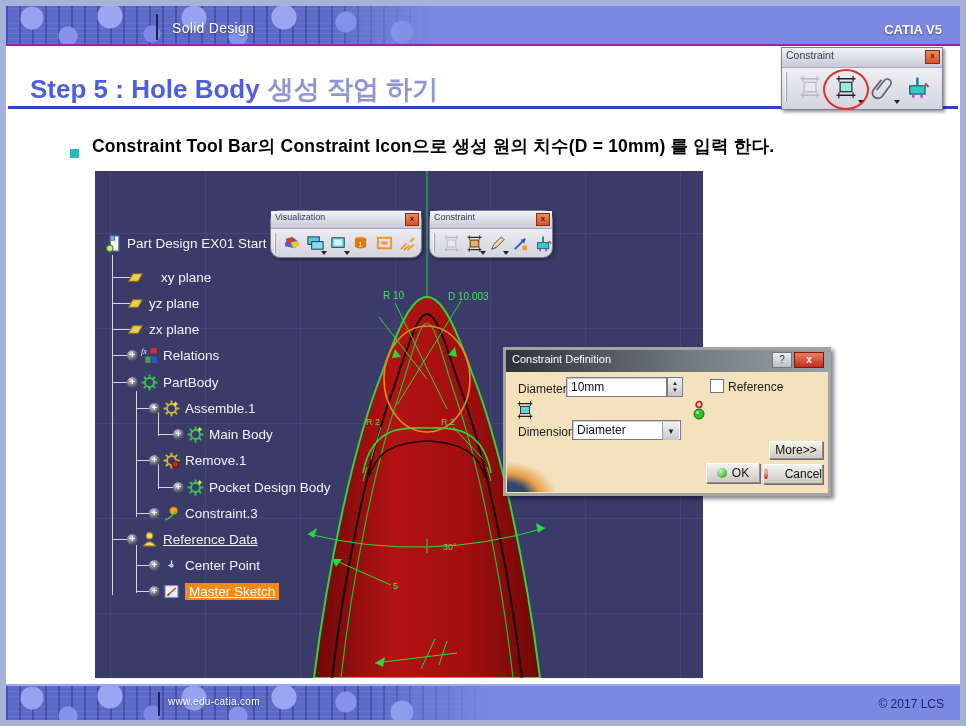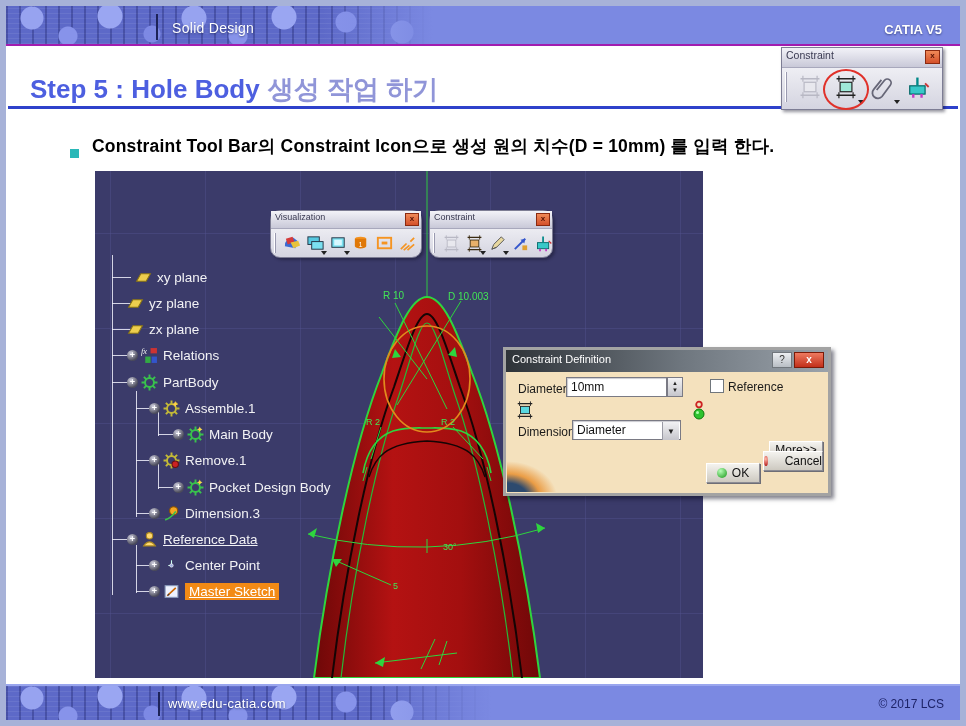--- a/index.html
+++ b/index.html
@@ -223,22 +223,32 @@
       <text x="348" y="379" font-size="9" fill="#42e655">30°</text>
       <text x="298" y="418" font-size="9" fill="#42e655">5</text>
     </svg>
 
     <div class="tree" id="tree">
       <div class="tree-line" style="left:17px;top:84px;height:340px;"></div>
       <div class="tree-line" style="left:41px;top:220px;height:126px;"></div>
       <div class="tree-line" style="left:41px;top:374px;height:48px;"></div>
       <div class="tree-line" style="left:63px;top:240px;height:25px;"></div>
       <div class="tree-line" style="left:63px;top:292px;height:26px;"></div>
+    <div class="trow" style="left: 10px; top: 62px;">
+          <span class="ticon">
+            <svg viewBox="0 0 16 16">
+              <path d="M5 1h8v14H5z" fill="#f6f8ff" stroke="#5577bb"></path>
+              <path d="M5 1h4v4H5z" fill="#88a8e8" stroke="#5577bb"></path>
+              <circle cx="4.5" cy="12.5" r="3" fill="#d8e87a" stroke="#667733"></circle>
+            </svg>
+          </span>
+          <span class="tlabel">Part Design EX01 Start</span>
+        </div>
         <div class="tree-tick" style="left: 17px; top: 106px; width: 19px;"></div>
-        <div class="trow" style="left: 40px; top: 96px;">
+        <div class="trow" style="left: 32px; top: 96px; gap: 12px;">
           <span class="ticon">
             <svg viewBox="0 0 16 16">
               <polygon points="1.5,11.5 5.5,4.5 14.5,4.5 10.5,11.5" fill="#edce4e" stroke="#8a7414"></polygon>
             </svg>
           </span>
           <span class="tlabel">xy plane</span>
         </div>
         <div class="tree-tick" style="left: 17px; top: 132px; width: 19px;"></div>
         <div class="trow" style="left: 32px; top: 122px;">
           <span class="ticon">
@@ -341,21 +351,21 @@
         </div>
         <div class="tree-tick" style="left: 41px; top: 342px; width: 17px;"></div>
         <div class="trow" style="left: 54px; top: 332px;">
           <span class="handle">+</span>
           <span class="ticon">
             <svg viewBox="0 0 16 16">
               <circle cx="10" cy="5.5" r="3.8" fill="#f5a623" stroke="#8a5200"></circle>
               <path d="M2 14 Q8 12 12 6" stroke="#39c24d" fill="none" stroke-width="1.5"></path>
             </svg>
           </span>
-          <span class="tlabel">Dimension.3</span>
+          <span class="tlabel">Constraint.3</span>
         </div>
         <div class="tree-tick" style="left: 17px; top: 368px; width: 19px;"></div>
         <div class="trow u" style="left: 32px; top: 358px;">
           <span class="handle">+</span>
           <span class="ticon">
             <svg viewBox="0 0 16 16">
               <circle cx="8" cy="4.5" r="3" fill="#ffd870" stroke="#aa8820"></circle>
               <path d="M2.5 14 Q8 6.5 13.5 14 Z" fill="#ffd870" stroke="#aa8820"></path>
             </svg>
           </span>
@@ -509,26 +519,26 @@
     <span class="dlg-label" style="left:12px;top:75px;">Dimension</span>
     <div class="dlg-input" style="left:66px;top:70px;width:109px;height:20px;">
       <span>Diameter</span>
       <span class="combo-arrow">▼</span>
     </div>
     <div class="btn" style="left:263px;top:91px;width:52px;height:16px;">More&gt;&gt;</div>
     <div class="btn" style="left:200px;top:113px;width:52px;height:18px;">
       <span class="ball green"></span>
         <span>OK</span>
     </div>
-    <div class="btn" style="left:257px;top:101px;width:58px;height:18px;gap:12px;">
+    <div class="btn" style="left:257px;top:114px;width:58px;height:18px;gap:12px;">
       <span class="ball red"></span>
         <span>Cancel</span>
     </div>
     <div class="dlg-corner"></div>
   </div>
 
   <div class="band ftr">
     <div class="pattern"></div>
     <div class="vline-dark" style="left:152px;top:6px;height:24px;"></div>
-    <span class="band-text" style="left:162px;top:10px;font-size:13px;">www.edu-catia.com</span>
+    <span class="band-text" style="left:162px;top:10px;font-size:10px;">www.edu-catia.com</span>
     <span class="copyright">© 2017 LCS</span>
   </div>
 </div>
 
 </body></html>

